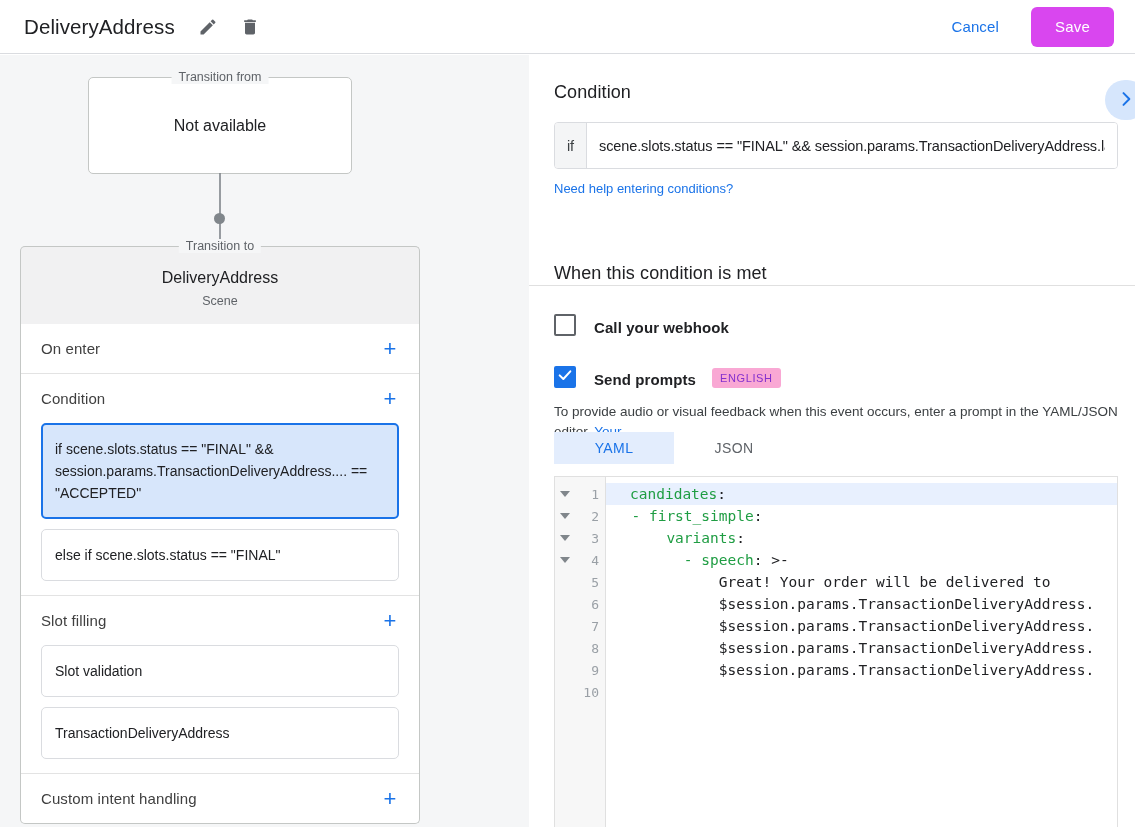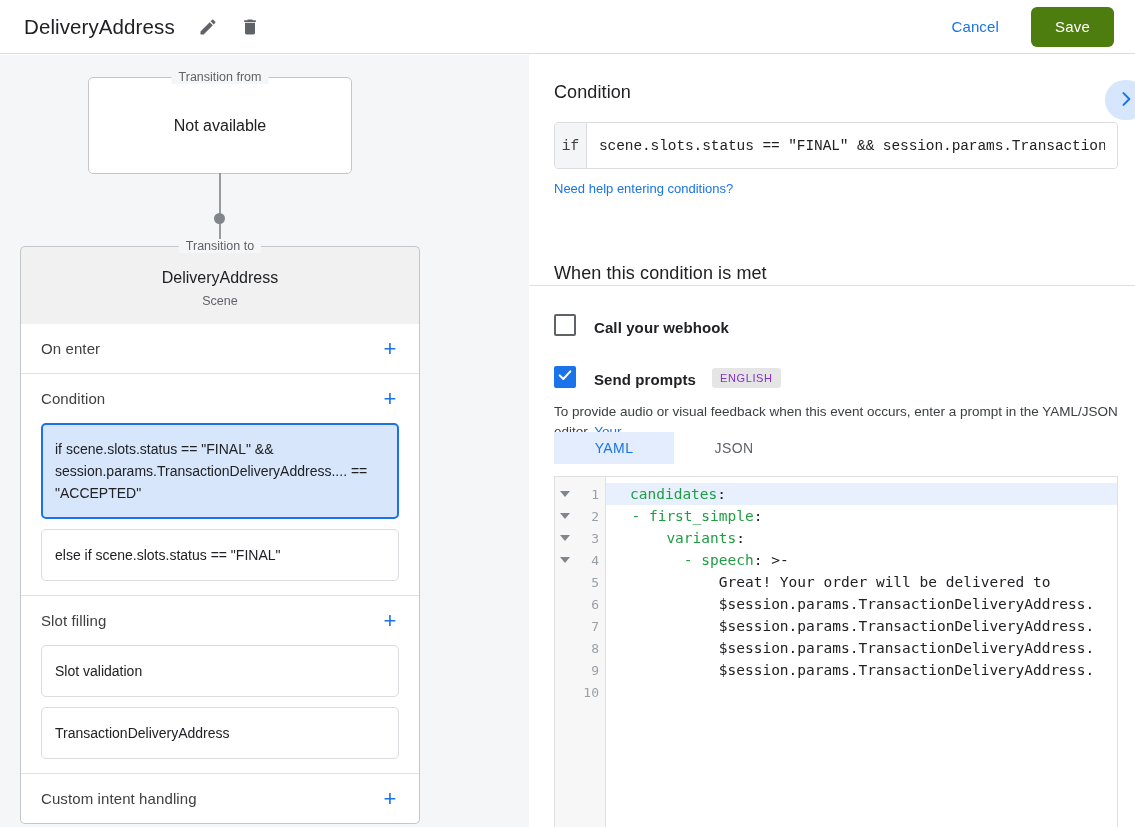--- a/index.html
+++ b/index.html
@@ -36,21 +36,21 @@
   .edit-btn { margin-left: 16px; }
   .del-btn  { margin-left: 8px; }
   .appbar-spacer { flex: 1 1 auto; }
   .cancel-btn {
     background: transparent; border: 0; cursor: pointer;
     color: #1a73e8; font-size: 15px; font-family: inherit;
     padding: 8px 10px; letter-spacing: .15px;
   }
   .save-btn {
     margin-left: 22px;
-    background: #4d7c0f; color: #ffffff; border: 0; cursor: pointer;
+    background: #d946ef; color: #ffffff; border: 0; cursor: pointer;
     font-size: 15px; font-family: inherit; letter-spacing: .2px;
     padding: 0 24px; height: 40px; border-radius: 6px;
   }
 
   
   .left-pane {
     position: absolute; left: 0; top: 55px;
     width: 529px; height: 772px;
     background: #f5f6f7;
     overflow: hidden;
@@ -154,21 +154,20 @@
     background: #d6e6fc; border: 0; border-radius: 21px;
     display: flex; align-items: center; justify-content: center;
     cursor: pointer; color: #1a73e8;
   }
   .cond-field {
     margin-top: 19px;
     display: flex; align-items: stretch;
     width: 564px; height: 47px;
     border: 1px solid #dadce0; border-radius: 4px;
     overflow: hidden;
-    font-family: Liberation Mono, monospace;
   }
   .cond-prefix {
     width: 32px; background: #f4f5f6;
     border-right: 1px solid #dadce0;
     display: flex; align-items: center; justify-content: center;
     font-size: 14.5px; color: #3c4043;
   }
   .cond-input {
     flex: 1 1 auto; border: 0; outline: 0; background: #fff;
     font-family: inherit; font-size: 14.5px; color: #202124;
@@ -190,21 +189,21 @@
   .cbox.checked {
     background: #1a73e8; border-color: #1a73e8;
     display: flex; align-items: center; justify-content: center;
   }
   .check-label {
     margin-left: 18px; font-size: 15px; color: #202124; font-weight: bold;
     letter-spacing: .1px;
   }
   .lang-badge {
     margin-left: 16px;
-    background: #e5e5e5; color: #8430ce;
+    background: #f9a8d4; color: #8430ce;
     font-size: 11px; letter-spacing: .6px;
     padding: 4px 8px; border-radius: 3px;
   }
   .hint {
     margin-top: 14px; font-size: 13.5px; color: #3c4043; line-height: 20px;
     max-width: 566px;
   }
   .hint a { color: #1a73e8; text-decoration: none; cursor: pointer; }
 
   

